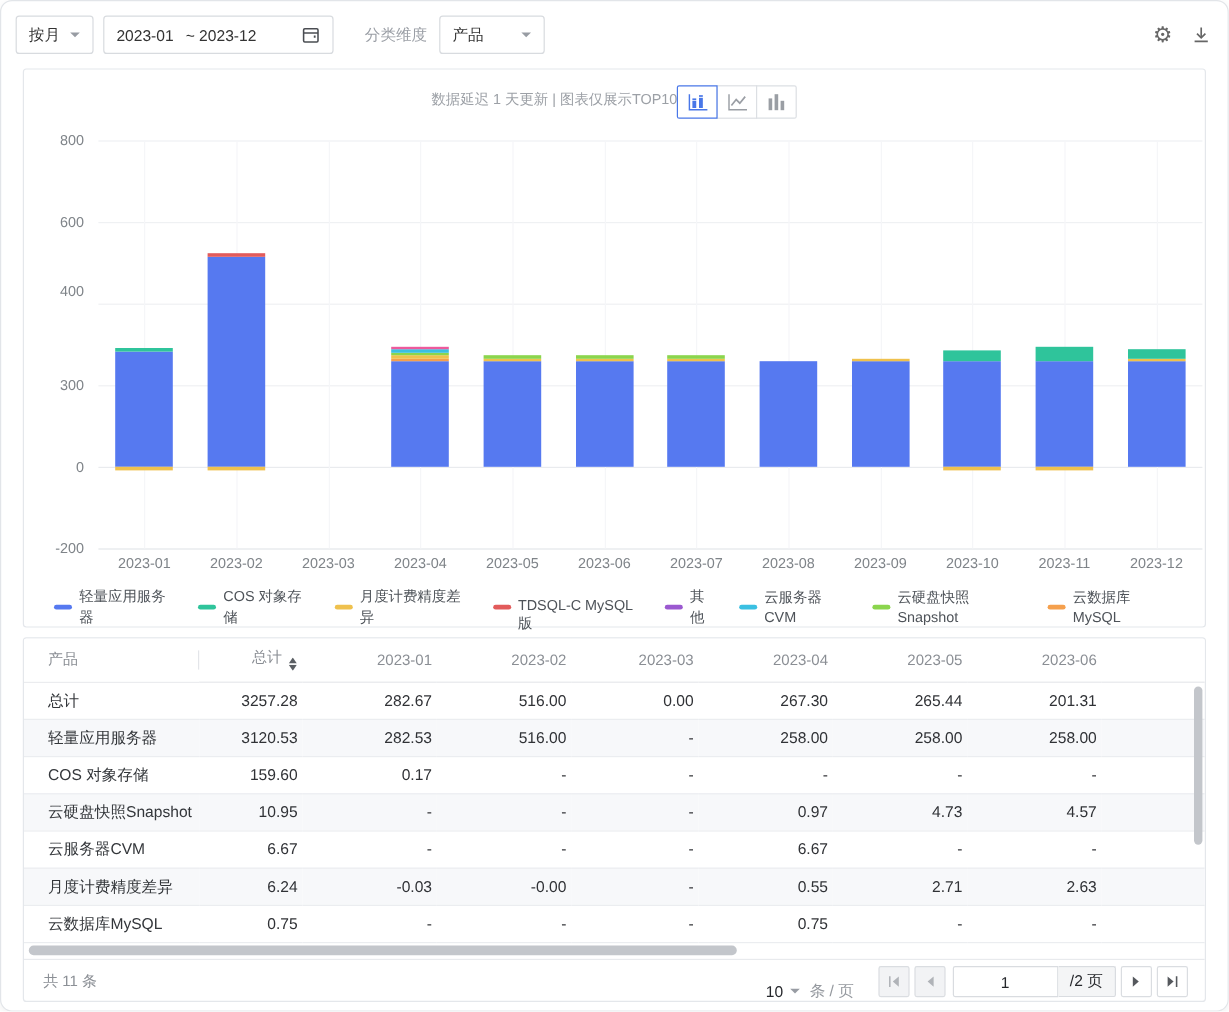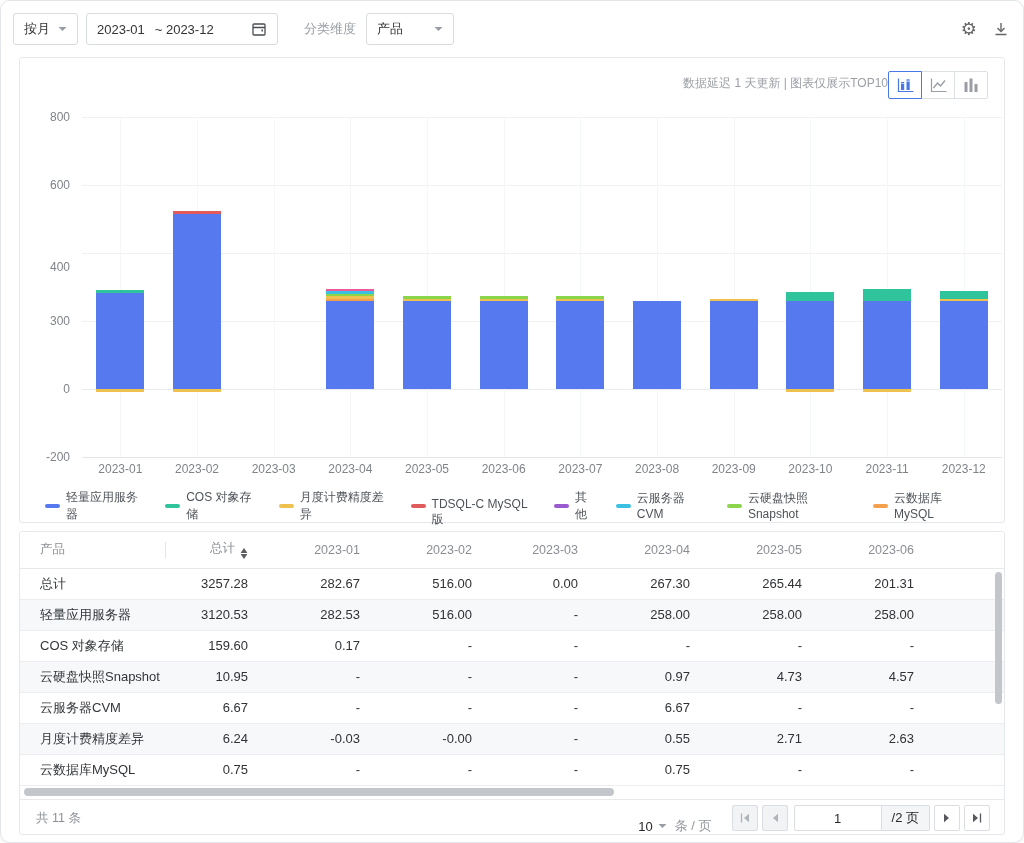--- a/index.html
+++ b/index.html
@@ -17,21 +17,21 @@
   .date-box { margin-left:8px; width:192px; padding:0 10px; justify-content:space-between; }
   .date-text { display:flex; gap:10px; }
   .dim-label { margin-left:26px; font-size:13px; color:#9a9ea5; }
   .dim-select { margin-left:10px; width:88px; padding:0 10px; justify-content:space-between; }
   .tb-spacer { flex:1; }
   .tb-icon { margin-left:16px; cursor:pointer; display:flex; align-items:center; color:#666; }
   .gear { font-size:18px; line-height:1; }
   
   .card { margin:0 18px; border:1px solid #e4e7eb; border-radius:3px; background:#fff; }
   .chart-card { height:466px; padding:13px 16px 8px; position:relative; }
-  .chart-head { display:flex; justify-content:flex-end; align-items:flex-start; }
+  .chart-head { display:flex; justify-content:center; align-items:flex-start; }
   .chart-note { font-size:12px; color:#9ca0a6; padding-top:4px; }
   .toggle-group { display:flex; }
   .toggle-btn { width:34px; height:28px; border:1px solid #dcdfe3; background:#fff; display:flex; align-items:center; justify-content:center; cursor:pointer; margin-left:-1px; }
   .toggle-btn:first-child { margin-left:0; border-radius:2px 0 0 2px; }
   .toggle-btn:last-child { border-radius:0 2px 2px 0; }
   .toggle-btn.active { border-color:#4977e8; position:relative; z-index:2; }
   
   .chart-wrap { position:relative; height:340px; margin-top:18px; }
   .y-gutter { position:absolute; left:0; top:0; width:38px; height:340px; }
   .y-label { position:absolute; right:4px; width:34px; text-align:right; font-size:12px; color:#7f8489; }
@@ -143,21 +143,21 @@
               <rect x="11.5" y="6" width="3" height="8" fill="#9a9ea4"></rect>
           </svg>
         </div>
       </div>
     </div>
 
     <div class="chart-wrap">
       <div class="y-gutter" id="y-gutter">
           <div class="y-label" style="top: -7px;">800</div>
           <div class="y-label" style="top: 61px;">600</div>
-          <div class="y-label" style="top: 143px;">400</div>
+          <div class="y-label" style="top: 119px;">400</div>
           <div class="y-label" style="top: 197px;">300</div>
           <div class="y-label" style="top: 265px;">0</div>
           <div class="y-label" style="top: 333px;">-200</div>
         </div>
       <div class="plot" id="plot">
           <div class="hgrid" style="top: 0px;"></div>
           <div class="hgrid" style="top: 68px;"></div>
           <div class="hgrid" style="top: 136px;"></div>
           <div class="hgrid" style="top: 204px;"></div>
           <div class="hgrid zero" style="top: 272px;"></div>

